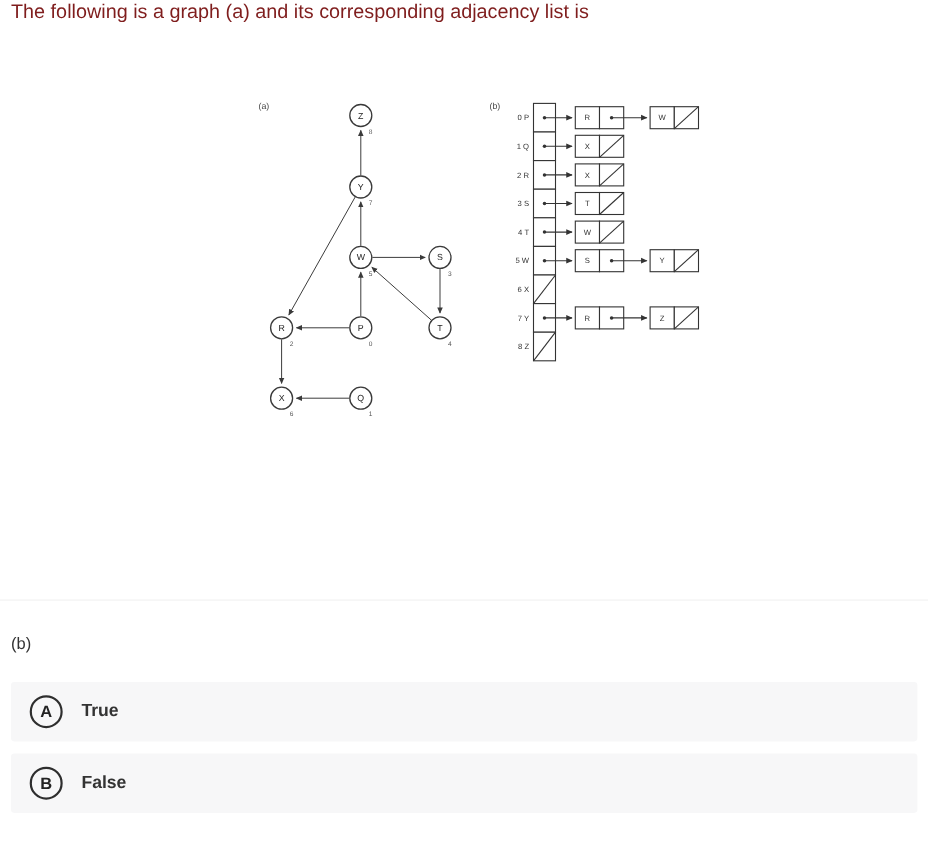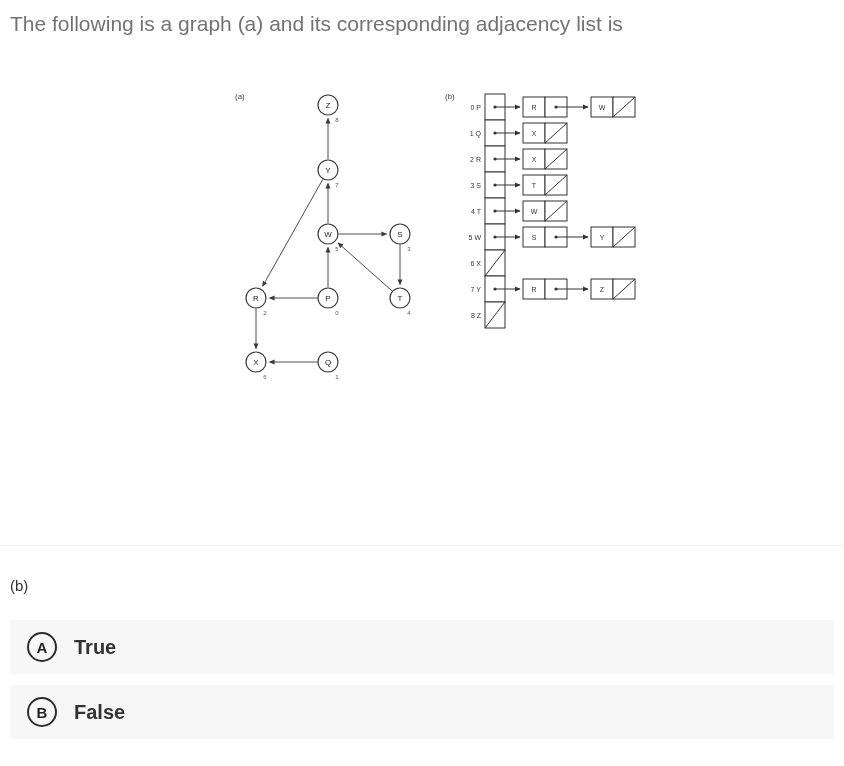--- a/index.html
+++ b/index.html
@@ -1,28 +1,28 @@
 <!DOCTYPE html>
 <html><head>
 <meta charset="utf-8">
 <style>
   *{box-sizing:border-box;margin:0;padding:0}
   html,body{width:844px;height:766px;background:#ffffff;font-family:"Liberation Sans",sans-serif;position:relative;overflow:hidden}
-  .question-text{position:absolute;left:10px;top:12px;font-size:21px;color:#737373}
+  .question-text{position:absolute;left:10px;top:0;font-size:18px;color:#7f1d1d}
   .figure{position:absolute;left:233px;top:88px;display:flex}
   .panel{position:relative}
   .panel-label{position:absolute;left:2px;top:4px;font-size:8px;color:#444}
   #adj-panel{margin-left:10px}
   svg text{font-family:"Liberation Sans",sans-serif}
   .divider{position:absolute;left:0;top:545px;width:844px;border-top:1px solid #f1f1f1}
   .sub-label{position:absolute;left:10px;top:577px;font-size:15px;color:#333}
   .options{position:absolute;left:10px;top:620px;width:824px}
   .option-row{display:flex;align-items:center;height:54px;background:#f7f7f8;margin-bottom:11px;border-radius:3px;cursor:pointer}
   .option-badge{display:inline-flex;align-items:center;justify-content:center;width:30px;height:30px;border:2px solid #2e2e2e;border-radius:50%;font-weight:bold;font-size:15px;color:#222;margin-left:17px;flex:0 0 auto}
-  .option-label{margin-left:17px;font-size:20px;font-weight:bold;color:#333}
+  .option-label{margin-left:17px;font-size:16px;font-weight:bold;color:#333}
 </style>
 </head>
 <body>
 
 <div class="page">
 
   <div class="question-text">The following is a graph (a) and its corresponding adjacency list is</div>
 
   <div class="figure">
     <div class="panel" id="graph-panel">

